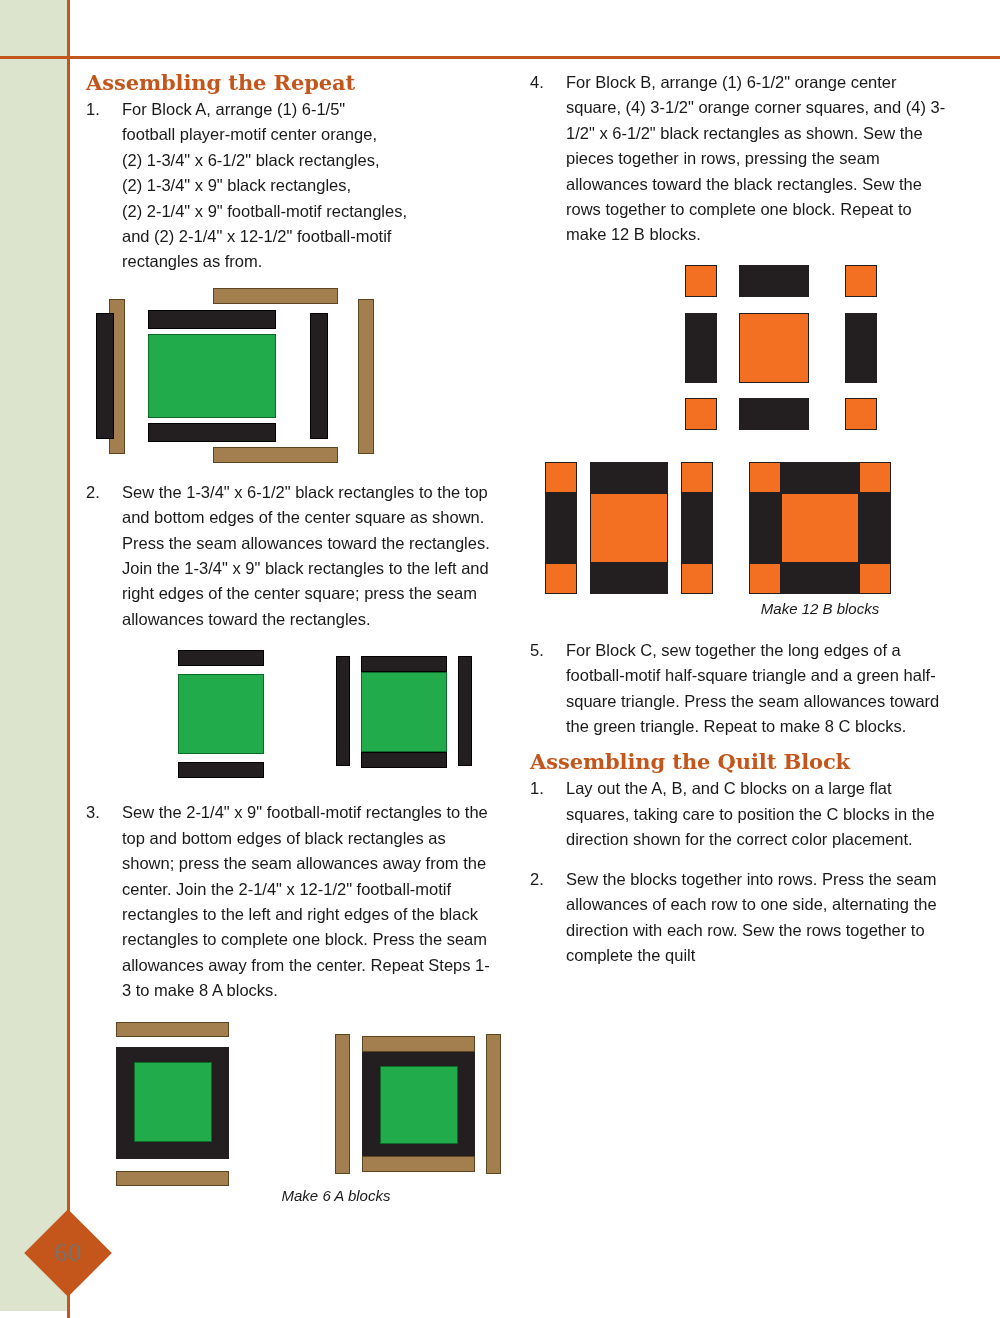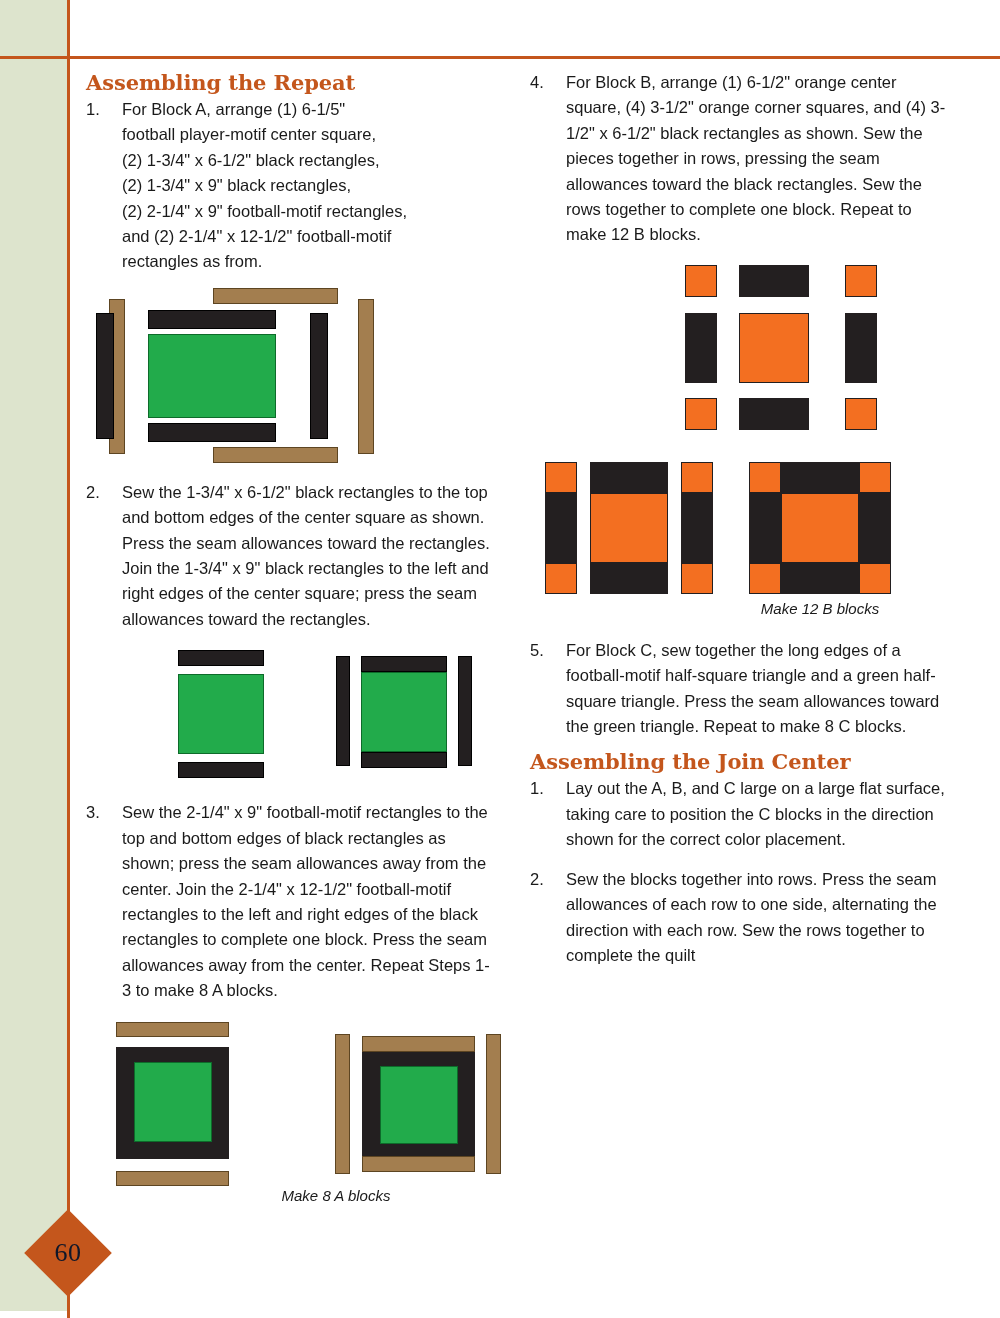--- a/index.html
+++ b/index.html
@@ -26,21 +26,21 @@
   #page-badge{
     position:absolute;left:33px;top:1222px;
     width:62px;height:62px;
     background:#c4561c;
     transform:translate(-50%,0) rotate(45deg);
     left:68px;
   }
   #page-number{
     position:absolute;left:37px;top:1238px;width:62px;
     text-align:center;
-    color:#0f172a;font-size:26px;
+    color:#737373;font-size:26px;
     font-family:"Liberation Serif", serif;
     letter-spacing:0.5px;
   }
 
   
   .col{position:absolute;top:70px;}
   #col-left{left:86px;width:410px;}
   #col-right{left:530px;width:420px;}
 
   h2.section-head{
@@ -93,21 +93,21 @@
 <div id="page-number">60</div>
 
 <div class="col" id="col-left">
 
   <h2 class="section-head">Assembling the Repeat</h2>
 
   <ol class="steps">
 
     <li class="step" style="margin-bottom:6px;">
       <span class="num">1.</span>
-      <span class="body"><span>For Block A, arrange (1) 6-1/5"</span><br><span>football player-motif center square,</span><br><span>(2) 1-3/4" x 6-1/2" black rectangles,</span><br><span>(2) 1-3/4" x 9" black rectangles,</span><br><span>(2) 2-1/4" x 9" football-motif rectangles,</span><br><span>and (2) 2-1/4" x 12-1/2" football-motif</span><br><span>rectangles as from.</span></span>
+      <span class="body"><span>For Block A, arrange (1) 6-1/5"</span><br><span>football player-motif center orange,</span><br><span>(2) 1-3/4" x 6-1/2" black rectangles,</span><br><span>(2) 1-3/4" x 9" black rectangles,</span><br><span>(2) 2-1/4" x 9" football-motif rectangles,</span><br><span>and (2) 2-1/4" x 12-1/2" football-motif</span><br><span>rectangles as from.</span></span>
     </li>
   </ol>
 
   <div class="fig" style="height:185px;margin-top:10px;">
 
     <div class="pc tan" style="left:127px;top:3px;width:125px;height:16px;"></div>
     <div class="pc tan" style="left:127px;top:162px;width:125px;height:16px;"></div>
     <div class="pc tan" style="left:23px;top:14px;width:16px;height:155px;"></div>
     <div class="pc tan" style="left:272px;top:14px;width:16px;height:155px;"></div>
 
@@ -154,21 +154,21 @@
     <div class="pc tan" style="left:30px;top:157px;width:113px;height:15px;"></div>
 
     <div class="pc tan" style="left:249px;top:20px;width:15px;height:140px;"></div>
     <div class="pc blackb" style="left:276px;top:22px;width:113px;height:136px;"></div>
     <div class="pc tan" style="left:276px;top:22px;width:113px;height:16px;"></div>
     <div class="pc tan" style="left:276px;top:142px;width:113px;height:16px;"></div>
     <div class="pc green" style="left:294px;top:52px;width:78px;height:78px;"></div>
     <div class="pc tan" style="left:400px;top:20px;width:15px;height:140px;"></div>
   </div>
 
-  <div class="caption" style="margin-left:90px;margin-top:-12px;">Make 8 A blocks</div>
+  <div class="caption" style="margin-left:90px;margin-top:-12px;">Make 6 A blocks</div>
 
 </div>
 
 <div class="col" id="col-right">
 
   <ol class="steps">
     <li class="step">
       <span class="num">4.</span>
       <span class="body">For Block B, arrange (1) 6-1/2" orange center square, (4) 3-1/2" orange corner squares, and (4) 3-1/2" x 6-1/2" black rectangles as shown. Sew the pieces together in rows, pressing the seam allowances toward the black rectangles. Sew the rows together to complete one block. Repeat to make 12 B blocks.</span>
     </li>
@@ -216,26 +216,26 @@
   </div>
 
   <ol class="steps" style="margin-top:8px;">
     <li class="step">
       <span class="num">5.</span>
       <span class="body">For Block C, sew together the long edges of a football-motif half-square triangle and a green half-square triangle. Press the seam allowances toward the green triangle. Repeat to make 8 C blocks.</span>
     </li>
   </ol>
 
 
-  <h2 class="section-head" style="margin-top:6px;">Assembling the Join Center</h2>
+  <h2 class="section-head" style="margin-top:6px;">Assembling the Quilt Block</h2>
 
   <ol class="steps">
     <li class="step" style="margin-bottom:14px;">
       <span class="num">1.</span>
-      <span class="body">Lay out the A, B, and C large on a large flat surface, taking care to position the C blocks in the direction shown for the correct color placement.</span>
+      <span class="body">Lay out the A, B, and C blocks on a large flat squares, taking care to position the C blocks in the direction shown for the correct color placement.</span>
     </li>
     <li class="step">
       <span class="num">2.</span>
       <span class="body">Sew the blocks together into rows. Press the seam allowances of each row to one side, alternating the direction with each row. Sew the rows together to complete the quilt</span>
     </li>
   </ol>
 
 </div>
 
 </body></html>

